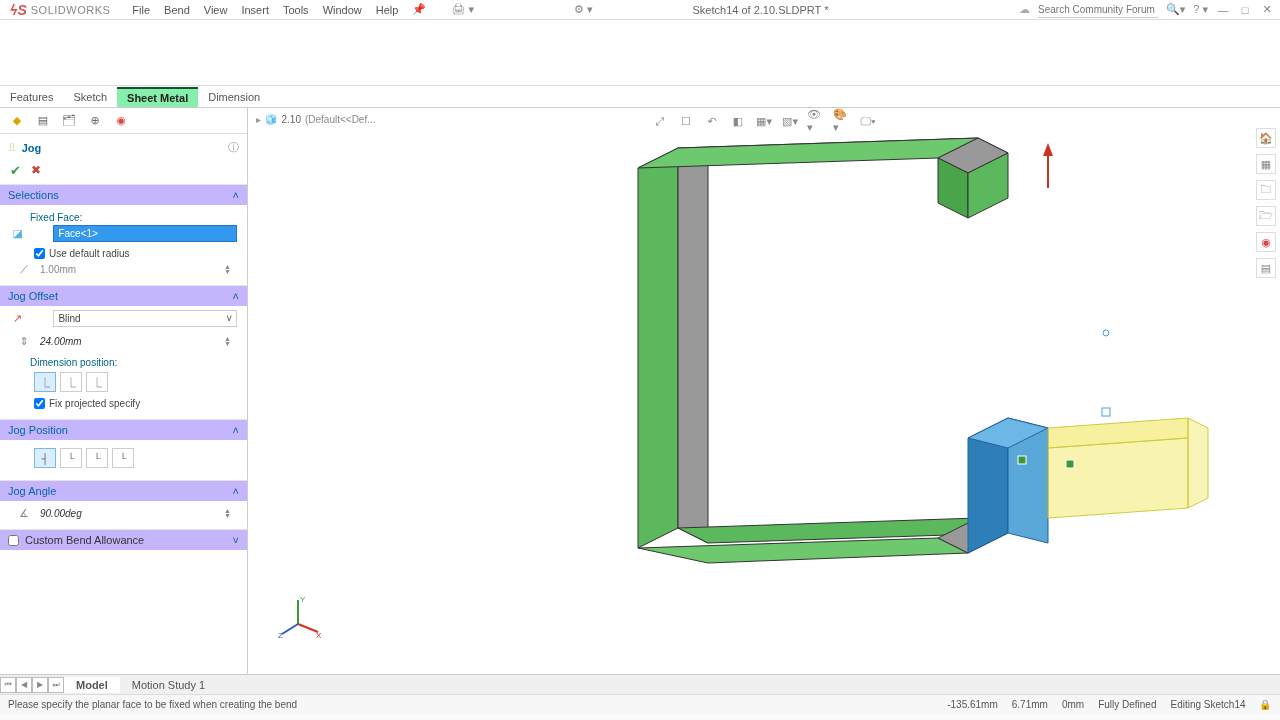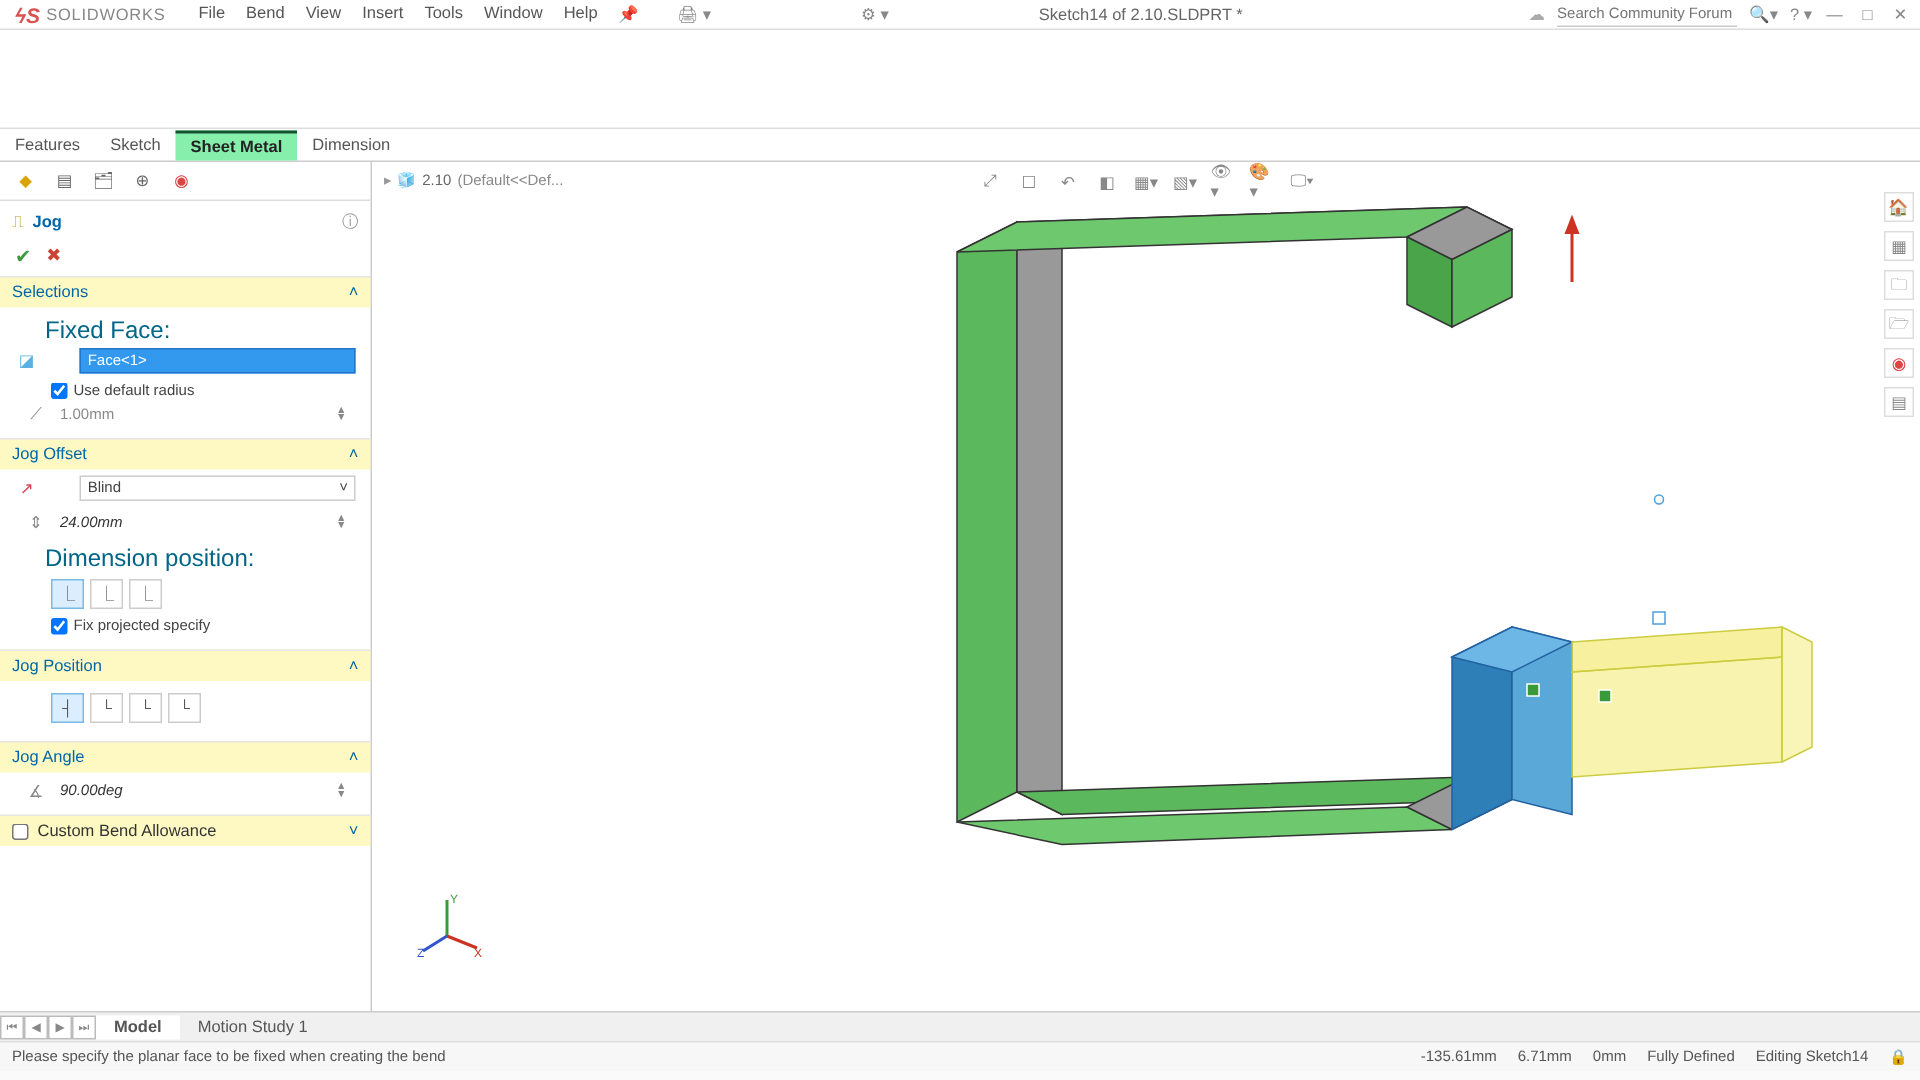--- a/index.html
+++ b/index.html
@@ -2,21 +2,21 @@
 <html><head>
 <meta charset="utf-8">
 <style>
 * { box-sizing: border-box; margin: 0; padding: 0; font-family: "Segoe UI", Arial, sans-serif; }
 body { width: 1280px; height: 720px; background: #fafafa; overflow: hidden; font-size: 11px; color: #333; }
 
 .titlebar { height: 20px; background: #fff; display: flex; align-items: center; border-bottom: 1px solid #ddd; position: relative; }
 .logo { display: flex; align-items: center; padding: 0 10px; }
 .logo-mark { color: #d9534f; font-size: 14px; font-weight: bold; font-style: italic; margin-right: 4px; }
 .logo-text { color: #888; font-size: 11px; letter-spacing: 0.5px; }
-.menubar { display: flex; gap: 14px; margin-left: 12px; }
+.menubar { display: flex; gap: 14px; margin-left: 12px; align-items: center; }
 .menubar span { color: #555; cursor: pointer; }
 .title-center { position: absolute; left: 50%; transform: translateX(-50%); display: flex; align-items: center; gap: 100px; }
 .title-right { margin-left: auto; display: flex; align-items: center; gap: 8px; padding-right: 6px; }
 .search-box { width: 120px; height: 16px; border: none; border-bottom: 1px solid #ccc; font-size: 10px; color: #aaa; }
 .win-btn { width: 14px; height: 14px; display: inline-flex; align-items: center; justify-content: center; color: #888; cursor: pointer; }
 
 .ribbon-area { height: 66px; background: #fff; border-bottom: 1px solid #ddd; }
 
 .tabbar { height: 22px; background: #fff; display: flex; align-items: center; border-bottom: 1px solid #ccc; }
 .tabbar .tab { padding: 3px 10px; color: #555; cursor: pointer; }
@@ -28,23 +28,23 @@
 .pm-tabs { height: 26px; display: flex; align-items: center; gap: 8px; padding: 0 8px; border-bottom: 1px solid #ddd; }
 .pm-tabs .ico { width: 18px; height: 18px; display: inline-flex; align-items: center; justify-content: center; color: #666; cursor: pointer; }
 .pm-title { display: flex; align-items: center; padding: 6px 8px; gap: 6px; }
 .pm-title .feat-ico { color: #c0a020; }
 .pm-title .name { font-weight: 600; color: #0066aa; }
 .pm-help { margin-left: auto; color: #999; }
 .pm-okx { display: flex; gap: 10px; padding: 2px 10px 6px; }
 .pm-okx .ok { color: #3a9a3a; font-size: 13px; }
 .pm-okx .cancel { color: #cc4433; font-size: 12px; }
 
-.pm-section-hdr { background: #fef9c3; padding: 4px 8px; display: flex; align-items: center; justify-content: space-between; color: #0066aa; border-top: 1px solid #e5e5e5; }
+.pm-section-hdr { background: #c4b5fd; padding: 4px 8px; display: flex; align-items: center; justify-content: space-between; color: #0066aa; border-top: 1px solid #e5e5e5; }
 .pm-body { padding: 4px 10px 8px; }
-.pm-label { color: #006688; font-size: 16px; margin: 3px 0 2px 20px; }
+.pm-label { color: #006688; font-size: 10px; margin: 3px 0 2px 20px; }
 .pm-selbox { margin-left: 24px; background: #3399ee; color: #fff; padding: 2px 4px; border: 1px solid #2277cc; width: 190px; font-size: 10px; }
 .pm-check { display: flex; align-items: center; gap: 4px; margin: 6px 0 2px 24px; font-size: 10px; color: #444; }
 .pm-check input { width: 11px; height: 11px; }
 .pm-numrow { display: flex; align-items: center; gap: 8px; margin-left: 6px; }
 .pm-numrow .spin { margin-left: auto; margin-right: 6px; display: flex; flex-direction: column; line-height: 5px; color: #888; font-size: 7px; }
 .pm-numval { color: #888; font-size: 10px; }
 .pm-numval.dark { color: #333; font-style: italic; }
 .pm-dd { margin-left: 24px; width: 190px; border: 1px solid #ccc; padding: 2px 4px; font-size: 10px; color: #444; display: flex; justify-content: space-between; align-items: center; background: #fff; }
 .pm-iconico { width: 16px; height: 16px; display: inline-flex; align-items: center; justify-content: center; }
 .pm-btnrow { display: flex; gap: 4px; margin: 4px 0 4px 24px; }

